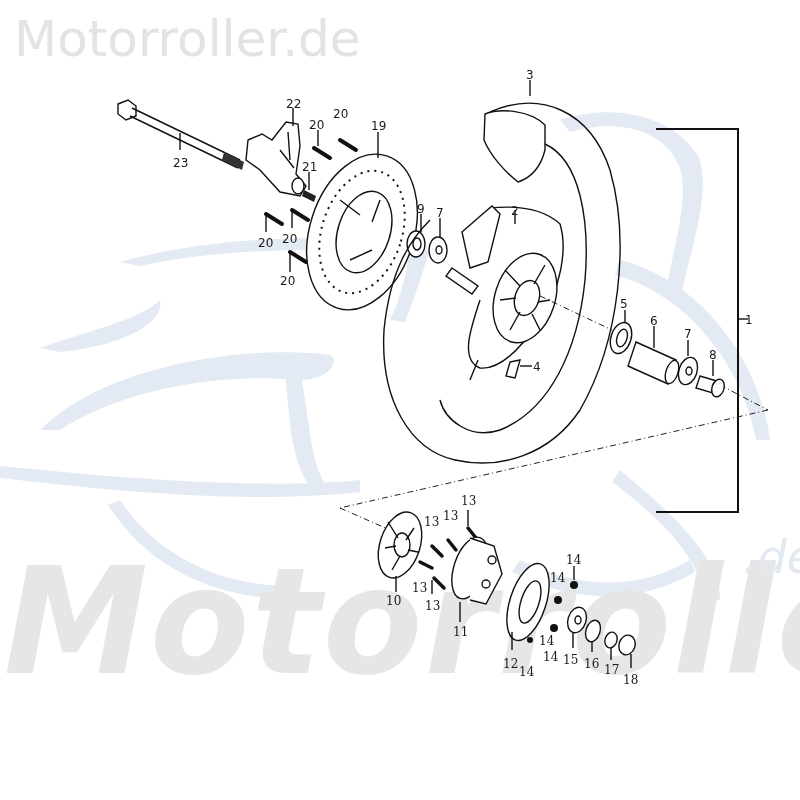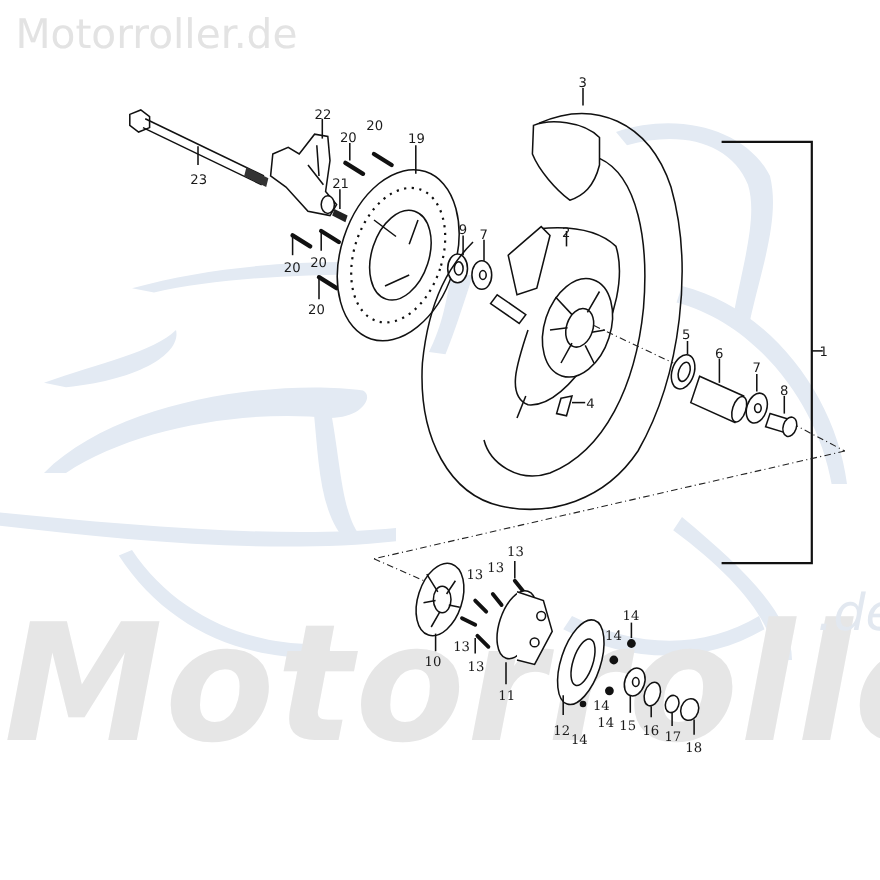--- a/index.html
+++ b/index.html
@@ -1,19 +1,19 @@
 <!DOCTYPE html>
 <html><head>
 <meta charset="utf-8">
 <style>
   html, body { margin: 0; padding: 0; background: #ffffff; }
   body { width: 800px; height: 800px; position: relative; overflow: hidden; font-family: "DejaVu Sans", sans-serif; }
   .wm-top {
     position: absolute; left: 14px; top: 10px;
-    font-family: "DejaVu Sans", sans-serif; font-size: 37px; color: #e3e3e3; letter-spacing: 0px;
+    font-family: "DejaVu Sans", sans-serif; font-size: 50px; color: #e3e3e3; letter-spacing: 0px;
   }
   .wm-bottom {
     position: absolute; left: -6px; top: 548px;
     font-family: "DejaVu Sans", sans-serif; font-weight: bold; font-style: italic;
     font-size: 148px; color: #e6e6e6; letter-spacing: 2px; line-height: 1;
     transform: scaleX(0.98);
   }
   .wm-de {
     position: absolute; left: 722px; top: 530px;
     font-family: "DejaVu Sans", sans-serif; font-style: italic;

